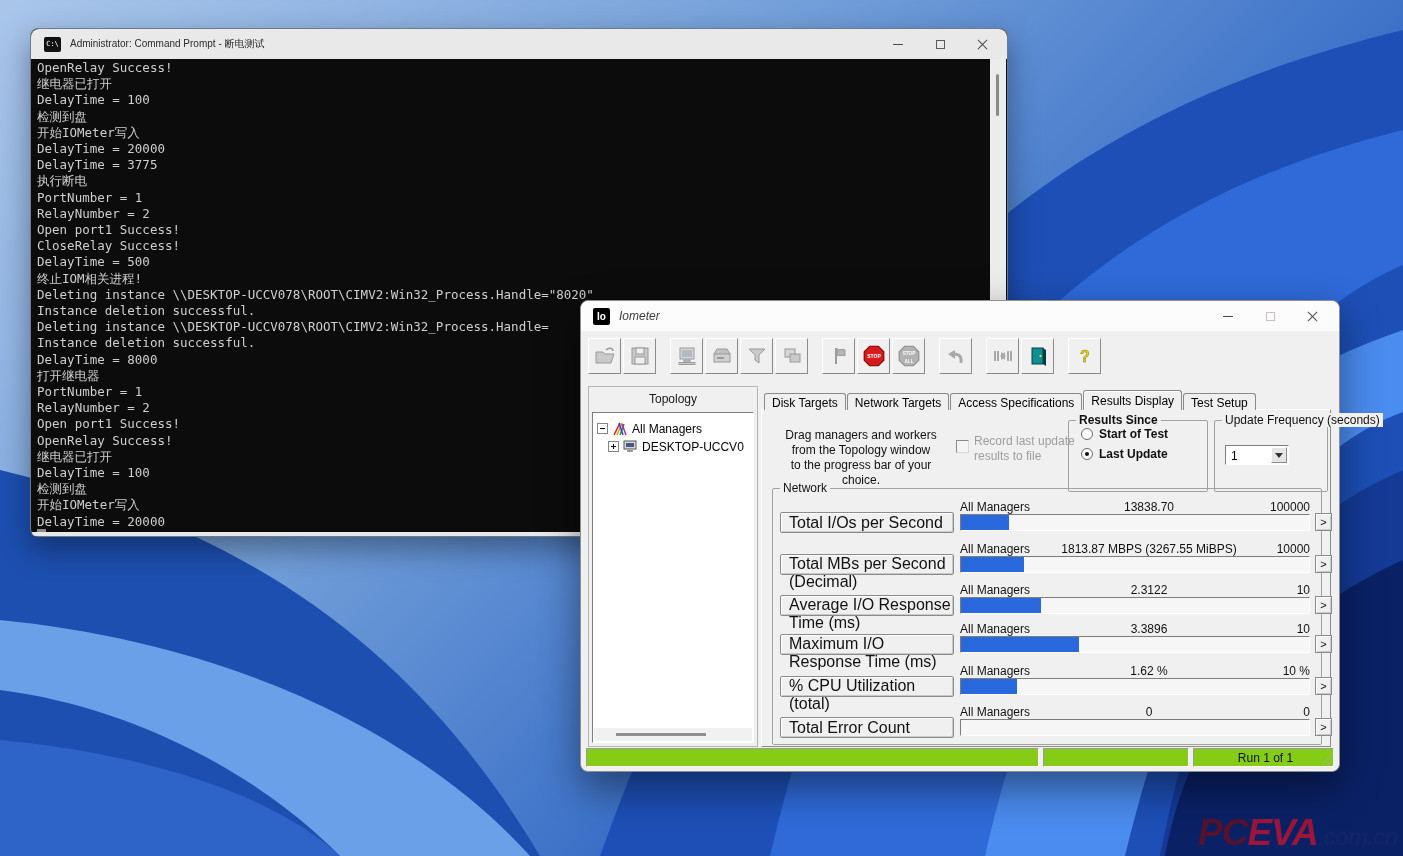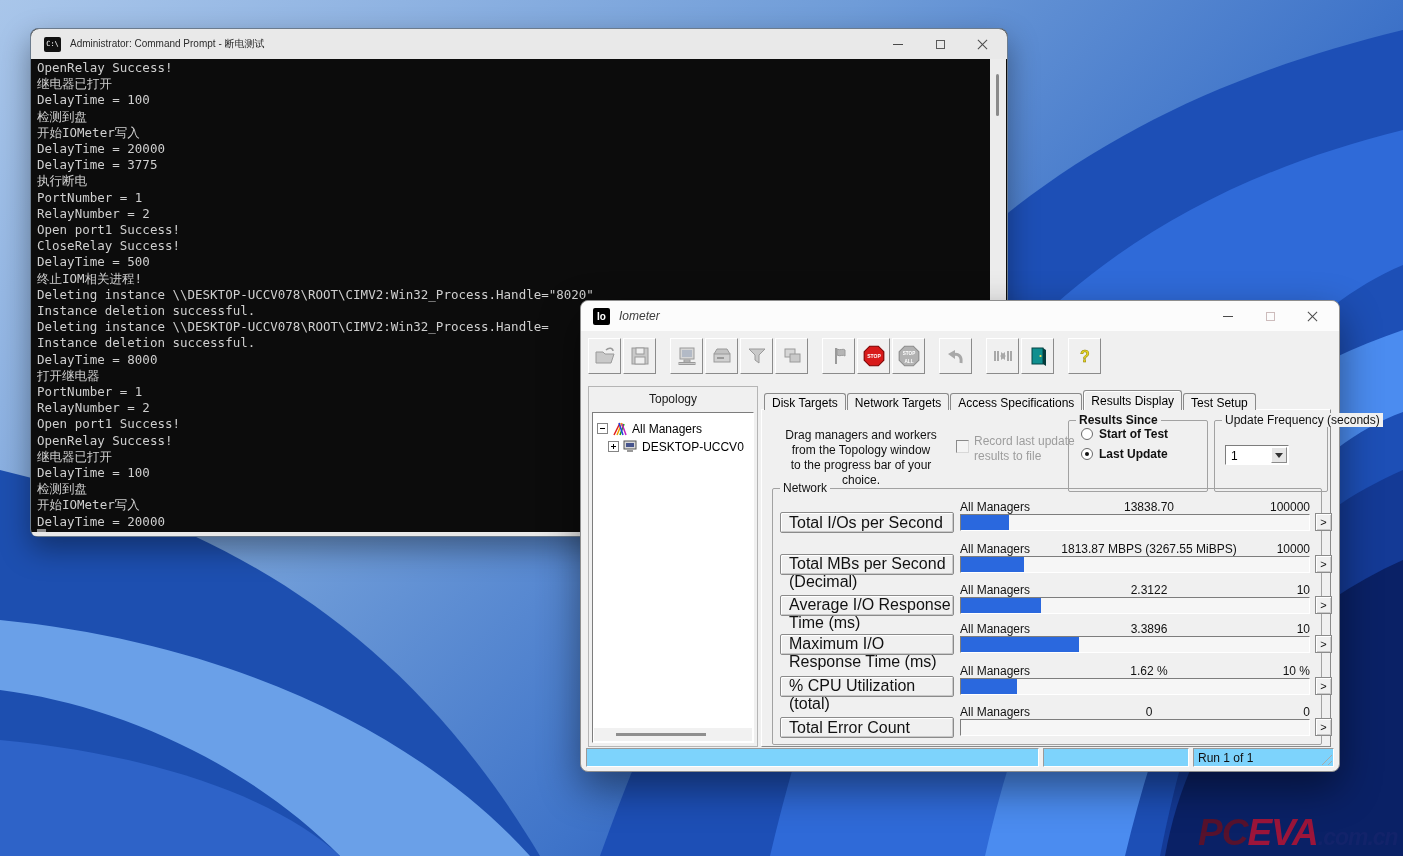--- a/index.html
+++ b/index.html
@@ -108,21 +108,21 @@
   .dmeta { position:absolute; left:187px; top:0; width:350px; display:flex; font-size:12px; color:#111; }
   .dscope { width:100px; } .dval { flex:1; text-align:center; } .dmax { width:72px; text-align:right; }
   .dbar { position:absolute; left:187px; top:14px; width:350px; height:17px; background:#f6f6f6;
     border:1px solid; border-color:#7d7d7d #ffffff #ffffff #7d7d7d; }
   .dfill { height:100%; background:#2a68de; }
   .dmore { position:absolute; left:542px; top:13px; width:17px; height:18px; background:#f0f0f0; font-size:11px; color:#111;
     border:1px solid #8b8b8b; box-shadow:inset 1px 1px 0 #fff, inset -1px -1px 0 #c9c9c9; }
 
   
   #statusbar { position:absolute; left:5px; right:5px; bottom:4px; height:19px; display:flex; gap:4px; }
-  .seg { background:#7dd3fc; border:1px solid; border-color:#9a9a9a #ffffff #ffffff #9a9a9a; }
+  .seg { background:#84cc16; border:1px solid; border-color:#9a9a9a #ffffff #ffffff #9a9a9a;text-align:center; }
   #seg1 { width:453px; } #seg2 { width:146px; } #seg3 { flex:1; position:relative; font-size:12px; color:#111; padding:2px 0 0 4px; }
   #grip { position:absolute; right:1px; bottom:1px; width:13px; height:13px;
     background:repeating-linear-gradient(135deg, transparent 0 3px, #aaa 3px 4px);
     clip-path:polygon(100% 0, 100% 100%, 0 100%); }
 </style>
 </head>
 <body>
 
 <div id="desktop">
 

